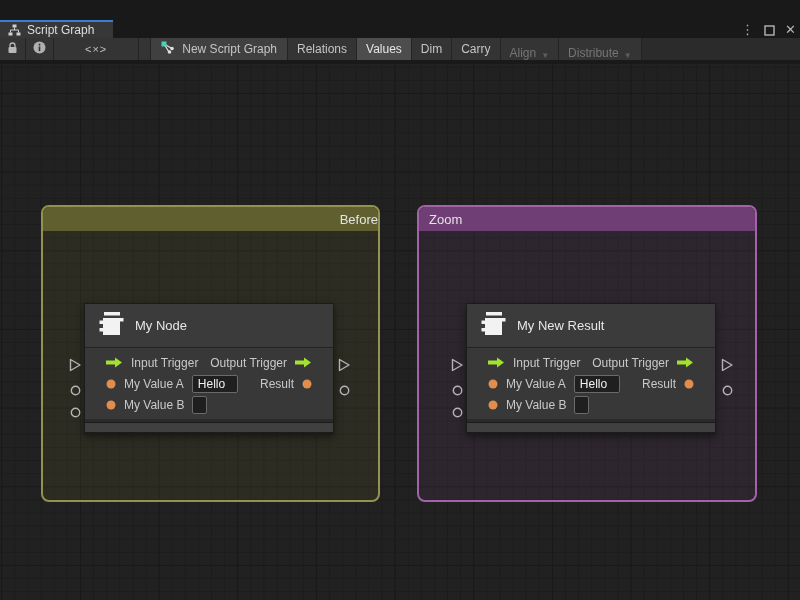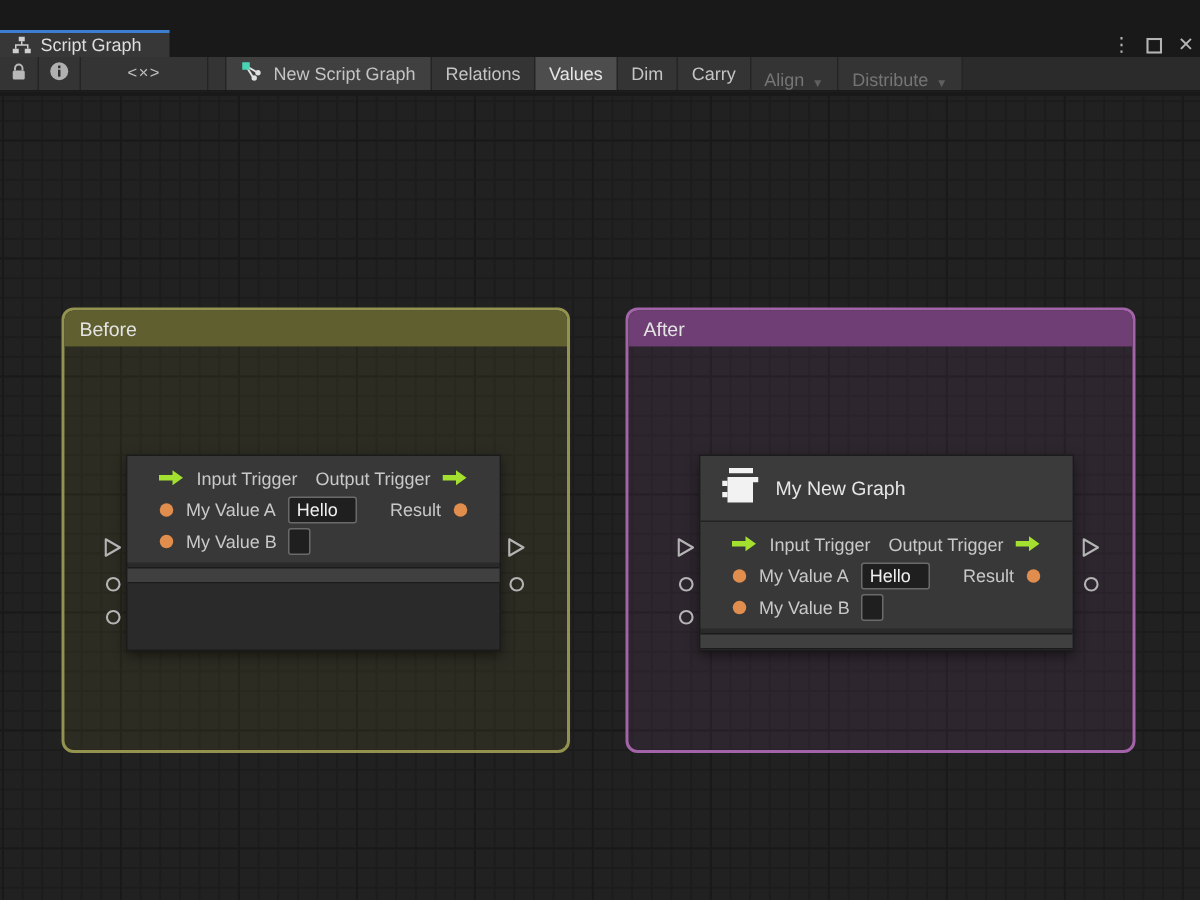--- a/index.html
+++ b/index.html
@@ -78,21 +78,21 @@
     position:absolute; border-radius:8px; border:2px solid;
     display:flex; flex-direction:column; overflow:hidden;
   }
   .group-header {
     height:24px; display:flex; align-items:center;
     padding-left:10px; font-size:13px; color:#e4e4e4;
   }
   .group-body { flex:1; }
   .group.before { left:41px; top:141px; width:339px; height:297px;
     border-color:#93934f; }
-  .group.before .group-header { background:#5f5f30; }
+  .group.before .group-header { background:#5f5f30;justify-content:flex-end; }
   .group.before .group-body  { background:rgba(150,150,60,0.10); }
   .group.after { left:417px; top:141px; width:340px; height:297px;
     border-color:#a263a8; }
   .group.after .group-header { background:#6f3e74; }
   .group.after .group-body  { background:rgba(160,90,170,0.10); }
 
   
   .node {
     position:absolute; width:250px; height:131px;
     background:#2a2a2a; border:1px solid #1b1b1b;
@@ -213,26 +213,38 @@
 
     <div class="group before">
       <div class="group-header">
         <span>Before</span>
       </div>
       <div class="group-body"></div>
     </div>
 
     <div class="group after">
       <div class="group-header">
-        <span>After</span>
+        <span>Zoom</span>
       </div>
       <div class="group-body"></div>
     </div>
 
     <div class="node before">
+      <div class="node-header">
+        <span>
+          <svg width="27" height="25" viewBox="0 0 27 25">
+            <rect x="6" y="0" width="16" height="3.5" fill="#f2f2f2"></rect>
+            <rect x="5" y="6" width="17" height="17" fill="#f2f2f2"></rect>
+            <rect x="1.5" y="8.5" width="3.5" height="3.5" fill="#f2f2f2"></rect>
+            <rect x="1.5" y="16" width="3.5" height="3.5" fill="#f2f2f2"></rect>
+            <rect x="22" y="6" width="3.5" height="3.5" fill="#f2f2f2"></rect>
+          </svg>
+        </span>
+        <span>My Node</span>
+      </div>
       <div class="node-ports">
         <div class="port-row">
           <div class="port-side">
             <span class="port-glyph">
               <svg width="17" height="11" viewBox="0 0 17 11">
                   <path d="M0 3.6 H9 V0.5 L16 5.5 L9 10.5 V7.4 H0 Z" fill="#a3e02f"></path>
                 </svg>
             </span>
             <span>Input Trigger</span>
           </div>
@@ -284,21 +296,21 @@
       <div class="node-header">
         <span>
           <svg width="27" height="25" viewBox="0 0 27 25">
             <rect x="6" y="0" width="16" height="3.5" fill="#f2f2f2"></rect>
             <rect x="5" y="6" width="17" height="17" fill="#f2f2f2"></rect>
             <rect x="1.5" y="8.5" width="3.5" height="3.5" fill="#f2f2f2"></rect>
             <rect x="1.5" y="16" width="3.5" height="3.5" fill="#f2f2f2"></rect>
             <rect x="22" y="6" width="3.5" height="3.5" fill="#f2f2f2"></rect>
           </svg>
         </span>
-        <span>My New Graph</span>
+        <span>My New Result</span>
       </div>
       <div class="node-ports">
         <div class="port-row">
           <div class="port-side">
             <span class="port-glyph">
               <svg width="17" height="11" viewBox="0 0 17 11">
                   <path d="M0 3.6 H9 V0.5 L16 5.5 L9 10.5 V7.4 H0 Z" fill="#a3e02f"></path>
                 </svg>
             </span>
             <span>Input Trigger</span>

